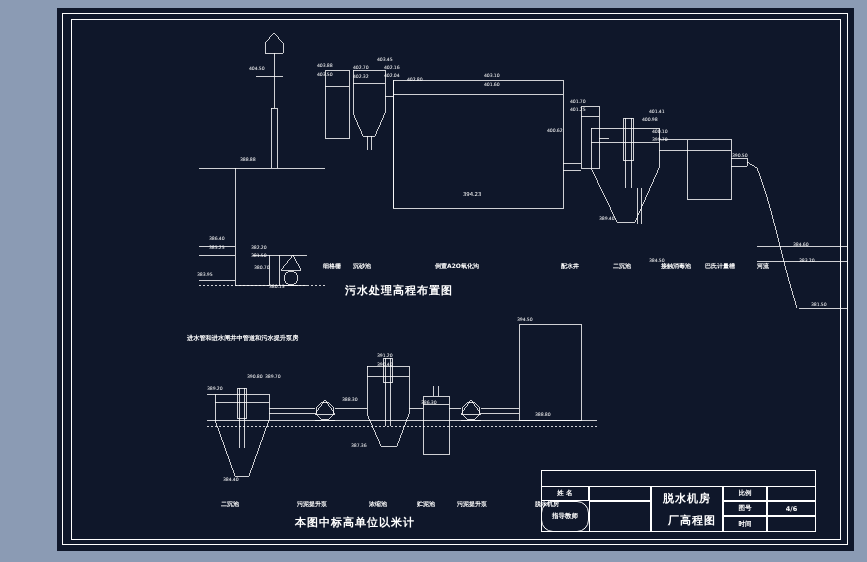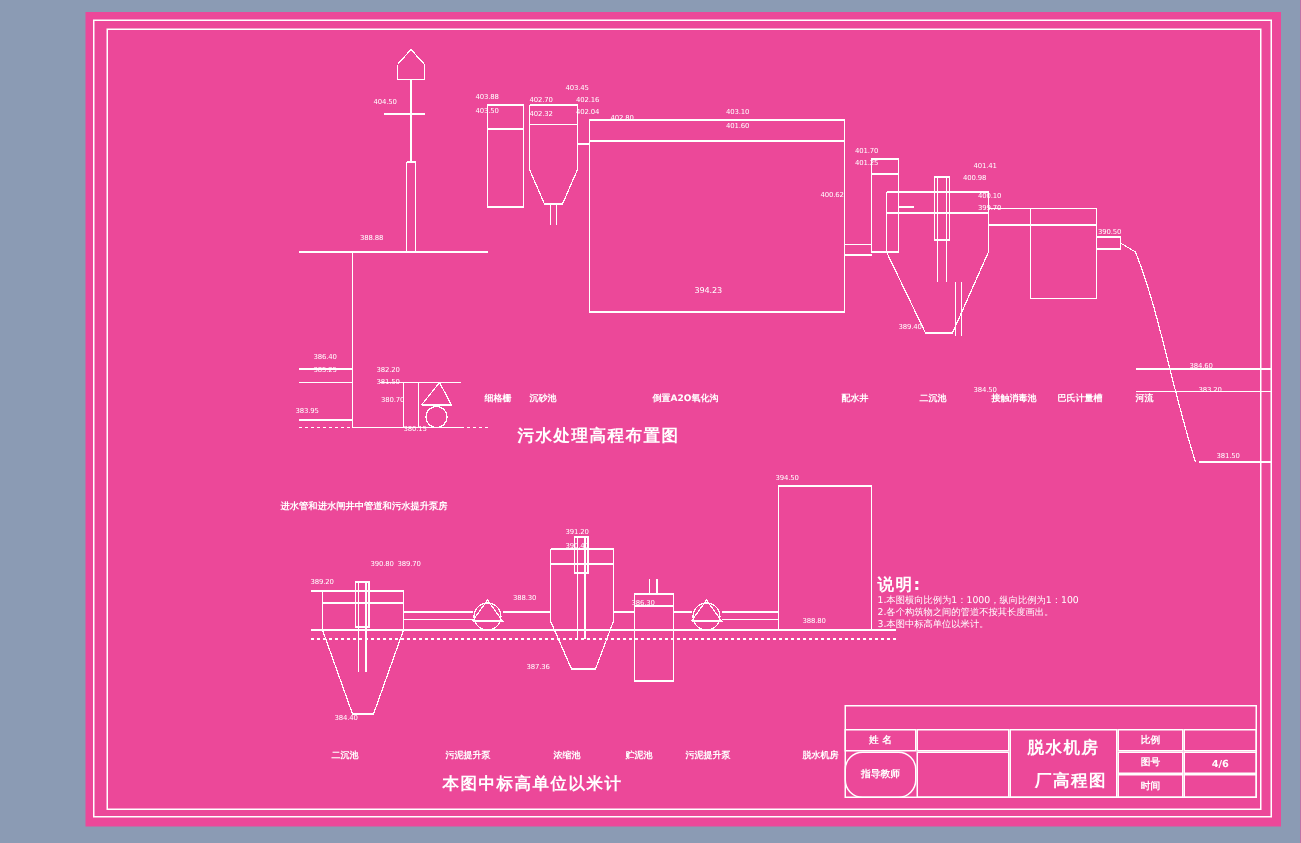--- a/index.html
+++ b/index.html
@@ -7,21 +7,21 @@
     width:867px;height:562px;
     background:#8b9bb4;
     font-family:"DejaVu Sans","Liberation Sans",sans-serif;
     overflow:hidden;
     position:relative;
   }
   #canvas{
     position:absolute;
     left:57px;top:8px;
     width:797px;height:543px;
-    background:#ec4899;
+    background:#0f172a;
     overflow:hidden;
   }
   .frame-outer{
     position:absolute;left:5px;top:5px;
     width:786px;height:532px;
     border:1px solid #fff;
     box-sizing:border-box;
   }
   .frame-inner{
     position:absolute;left:14px;top:11px;
@@ -252,28 +252,22 @@
     <span class="lbl" style="left:164px;top:492px;">二沉池</span>
     <span class="lbl" style="left:240px;top:492px;">污泥提升泵</span>
     <span class="lbl" style="left:312px;top:492px;">浓缩池</span>
     <span class="lbl" style="left:360px;top:492px;">贮泥池</span>
     <span class="lbl" style="left:400px;top:492px;">污泥提升泵</span>
     <span class="lbl" style="left:478px;top:492px;">脱水机房</span>
   </div>
 
   <div class="title-main" style="left:238px;top:508px;">本图中标高单位以米计</div>
 
-  <div class="notes" style="left:528px;top:375px;">
-    <div class="nh">说明:</div>
-    <div class="nl">1.本图横向比例为1：1000，纵向比例为1：100</div>
-    <div class="nl">2.各个构筑物之间的管道不按其长度画出。</div>
-    <div class="nl">3.本图中标高单位以米计。</div>
-  </div>
-
-  <div style="position:absolute;left:506px;top:462px;width:275px;height:62px;">
+
+  <div style="position:absolute;left:484px;top:462px;width:275px;height:62px;">
     <div class="box" style="left:0;top:0;width:275px;height:62px;"></div>
 
     <div class="tb" style="left:0;top:16px;width:48px;height:15px;">姓 名</div>
     <div class="tb" style="left:48px;top:16px;width:62px;height:15px;"></div>
     <div class="tb" style="left:0;top:31px;width:48px;height:31px;border-radius:12px;">指导教师</div>
     <div class="tb" style="left:48px;top:31px;width:62px;height:31px;"></div>
 
     <div class="box" style="left:110px;top:16px;width:72px;height:46px;">
       <div class="tb big" style="position:relative;left:0;top:0;width:70px;height:22px;border:none;">脱水机房</div>
       <div class="tb big" style="position:relative;left:0;top:0;width:80px;height:22px;border:none;">厂高程图</div>

